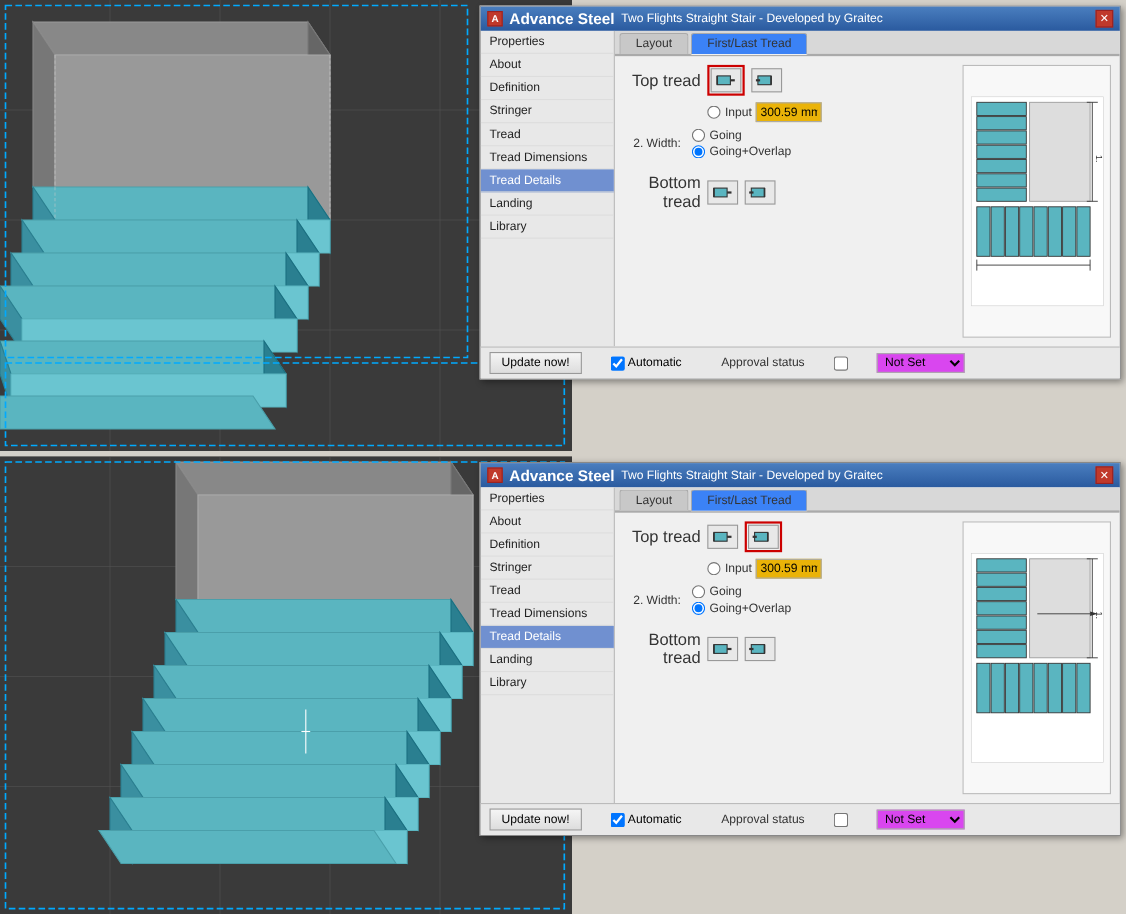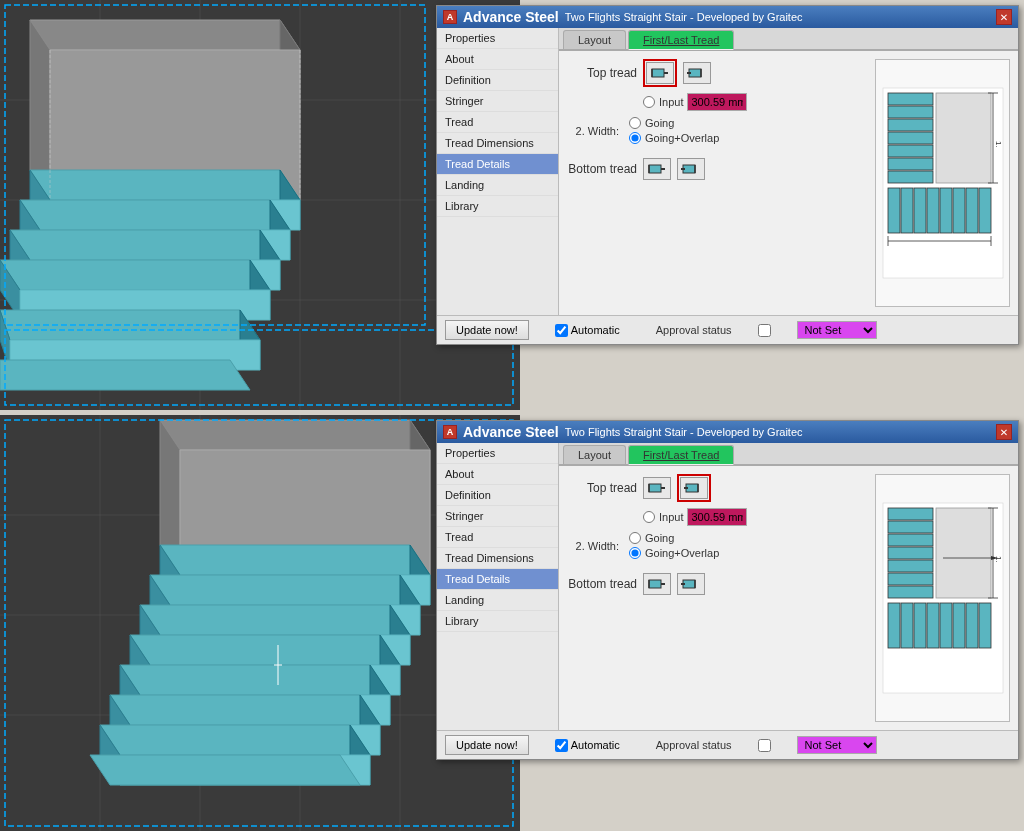--- a/index.html
+++ b/index.html
@@ -132,25 +132,24 @@
       padding: 3px 14px;
       background: #c8c8c8;
       border: 1px solid #aaa;
       border-bottom: none;
       cursor: pointer;
       font-size: 11px;
       color: #333;
       border-radius: 3px 3px 0 0;
     }
     .tab.active {
-      background: #22c55e;
+      background: #3b82f6;
       border-bottom: 1px solid #f0f0f0;
       margin-bottom: -1px;
       z-index: 1;
-      text-decoration: underline;
     }
 
     
     .content-panel {
       flex: 1;
       display: flex;
       padding: 8px;
       gap: 8px;
       overflow: hidden;
     }
@@ -162,21 +161,21 @@
       gap: 6px;
     }
 
     
     .tread-row {
       display: flex;
       align-items: center;
       gap: 6px;
     }
     .tread-label {
-      font-size: 12px;
+      font-size: 15px;
       color: #333;
       width: 70px;
       text-align: right;
     }
 
     .icon-btn {
       width: 28px; height: 22px;
       background: #e8e8e8;
       border: 1px solid #999;
       display: flex; align-items: center; justify-content: center;
@@ -199,21 +198,21 @@
     .radio-input {
       width: 12px; height: 12px;
       cursor: pointer;
     }
     .radio-label { font-size: 11px; color: #333; }
     .label-2 { font-size: 11px; color: #333; width: 52px; text-align: right; }
 
     .value-input {
       width: 60px; height: 18px;
       border: 1px solid #aaa;
-      background: #be185d;
+      background: #eab308;
       font-size: 11px;
       padding: 1px 3px;
       text-align: right;
     }
 
     
     .preview-panel {
       width: 135px;
       flex-shrink: 0;
       border: 1px solid #bbb;

